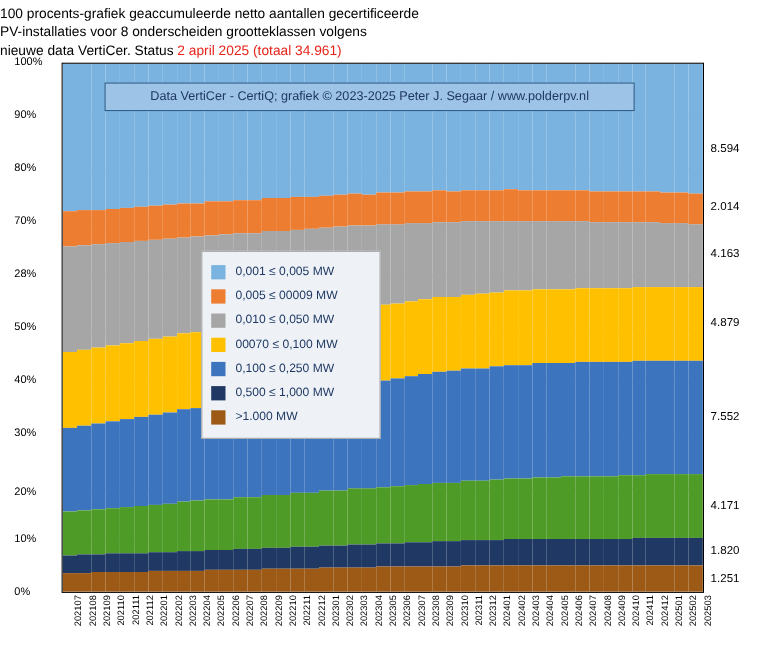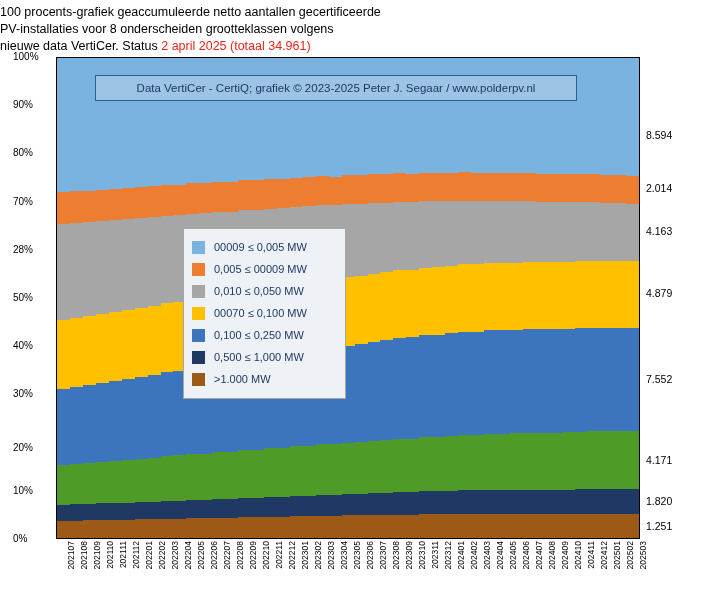--- a/index.html
+++ b/index.html
@@ -746,21 +746,21 @@
       <div class="rval" style="top: 224.725px;">4.163</div>
       <div class="rval" style="top: 182.068px;">2.014</div>
       <div class="rval" style="top: 109.045px; margin-top: 20px;">8.594</div>
     </div>
 
   <div class="credit">Data VertiCer - CertiQ;  grafiek © 2023-2025  Peter J. Segaar / www.polderpv.nl</div>
 
   <div class="legend" id="legend">
       <div class="legrow">
         <div class="legsw" style="background: rgb(122, 179, 224);"></div>
-        <div class="legtx">00009 ≤  0,005 MW</div>
+        <div class="legtx">0,001 ≤  0,005 MW</div>
       </div>
       <div class="legrow">
         <div class="legsw" style="background: rgb(237, 125, 49);"></div>
         <div class="legtx">0,005 ≤  00009 MW</div>
       </div>
       <div class="legrow">
         <div class="legsw" style="background: rgb(166, 166, 166);"></div>
         <div class="legtx">0,010 ≤  0,050 MW</div>
       </div>
       <div class="legrow">

